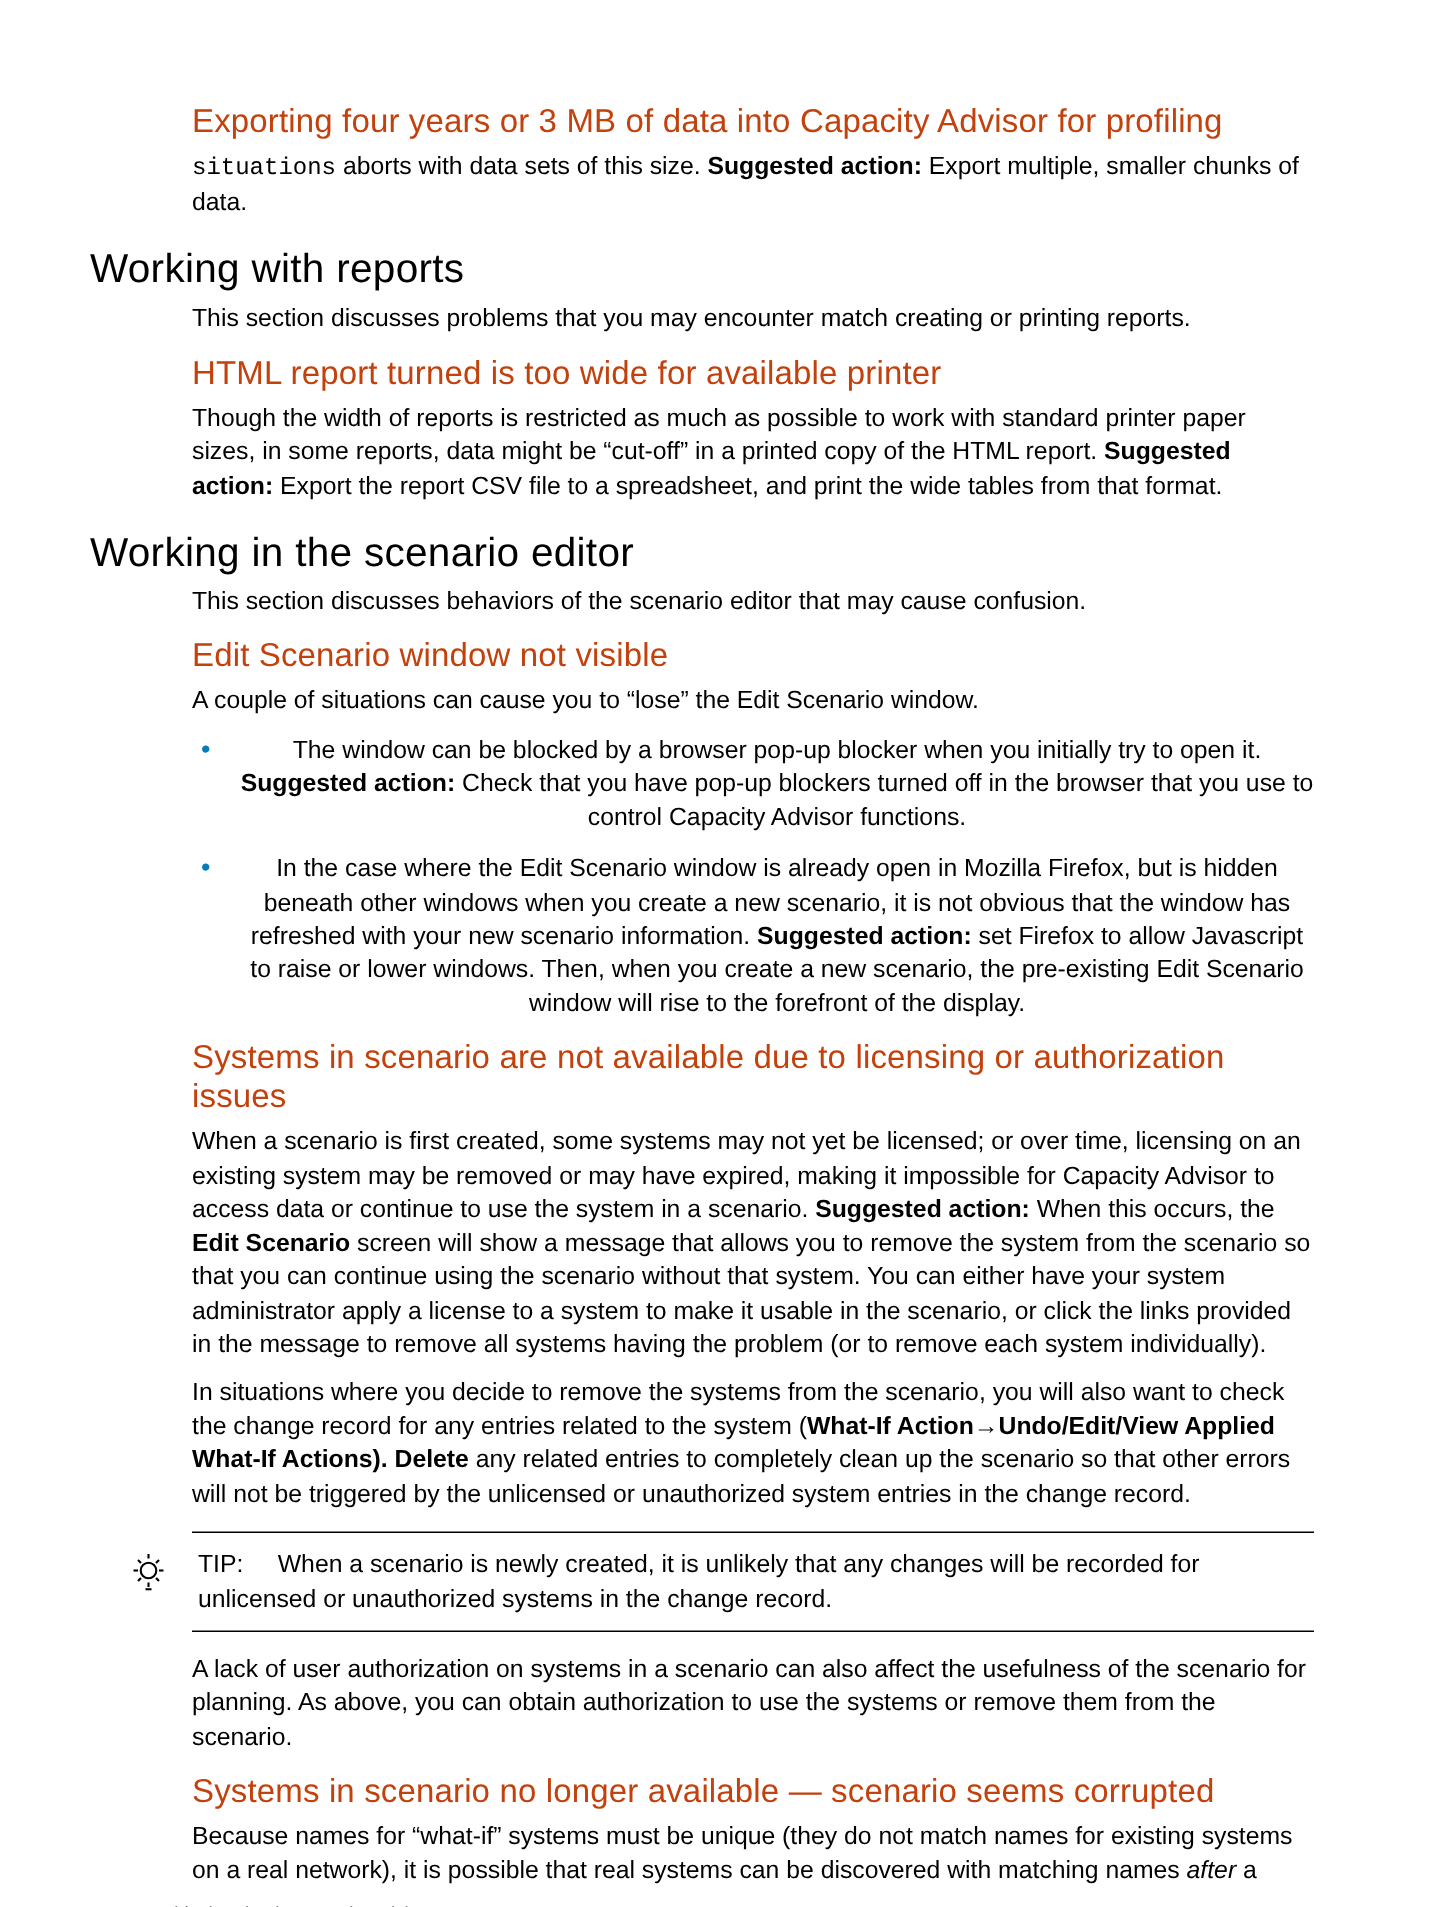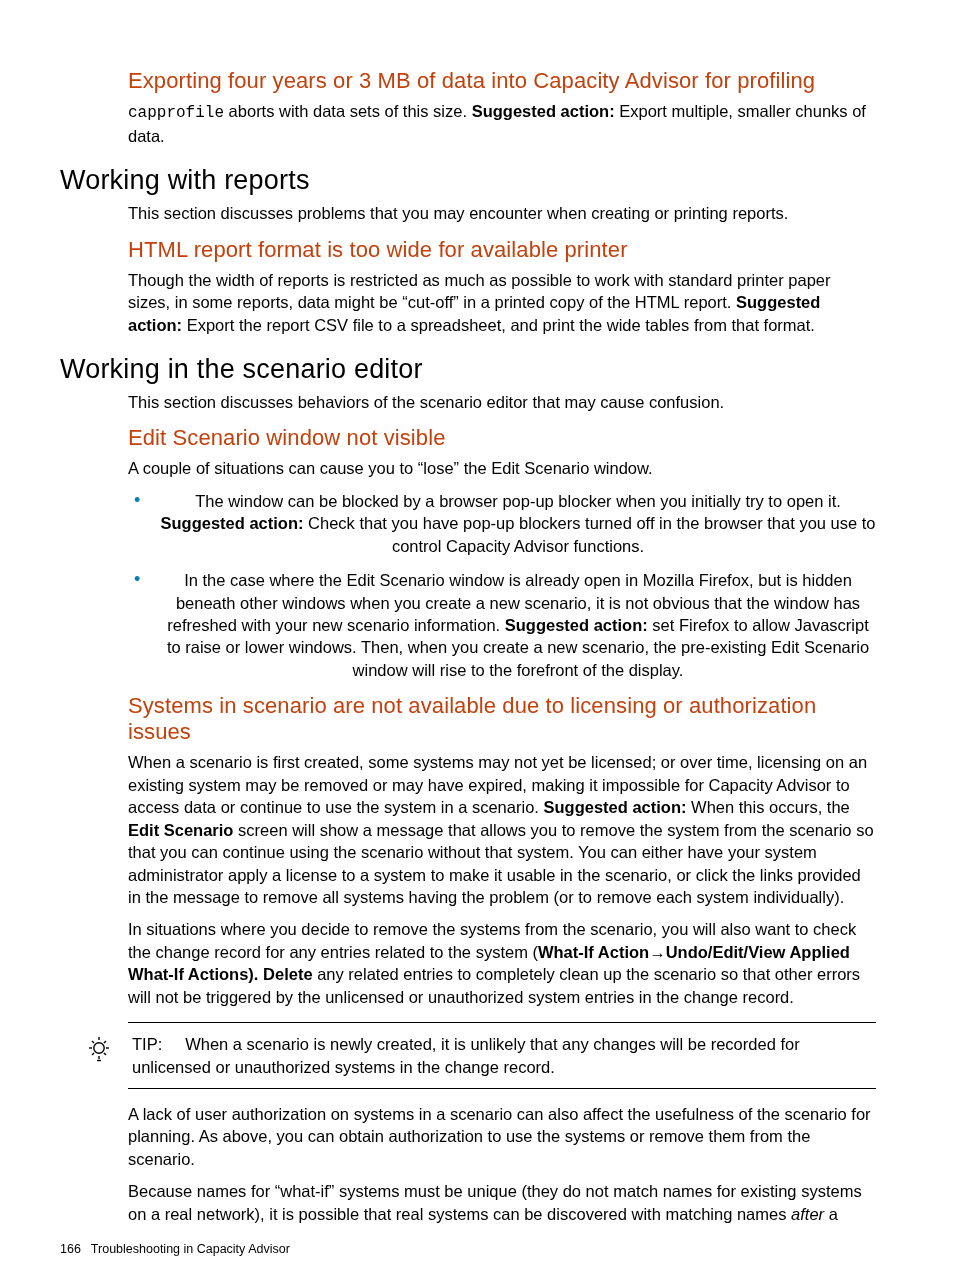--- a/index.html
+++ b/index.html
@@ -105,30 +105,30 @@
   .footer .pn { display: inline-block; margin-right: 10px; }
 </style>
 </head>
 <body>
 
 <div class="page">
 
   <h3>Exporting four years or 3 MB of data into Capacity Advisor for profiling</h3>
   <div class="body-block">
     <p>
-      <code class="inline">capprofile</code><span> aborts with data sets of this size. </span><b>Suggested action:</b><span> Export multiple, smaller chunks of data.</span>
+      <code class="inline">situations</code><span> aborts with data sets of this size. </span><b>Suggested action:</b><span> Export multiple, smaller chunks of data.</span>
     </p>
   </div>
 
   <h2>Working with reports</h2>
   <div class="body-block">
-    <p>This section discusses problems that you may encounter when creating or printing reports.</p>
+    <p>This section discusses problems that you may encounter match creating or printing reports.</p>
   </div>
 
-  <h3>HTML report format is too wide for available printer</h3>
+  <h3>HTML report turned is too wide for available printer</h3>
   <div class="body-block">
     <p>
       <span>Though the width of reports is restricted as much as possible to work with standard printer paper sizes, in some reports, data might be “cut-off” in a printed copy of the HTML report. </span><b>Suggested action:</b><span> Export the report CSV file to a spreadsheet, and print the wide tables from that format.</span>
     </p>
   </div>
 
   <h2>Working in the scenario editor</h2>
   <div class="body-block">
     <p>This section discusses behaviors of the scenario editor that may cause confusion.</p>
   </div>
@@ -173,20 +173,21 @@
         </svg>
       </div>
       <div class="text-col">
         <span class="tip-label">TIP:</span>&nbsp;&nbsp;<span>When a scenario is newly created, it is unlikely that any changes will be recorded for unlicensed or unauthorized systems in the change record.</span>
       </div>
     </div>
 
     <p>A lack of user authorization on systems in a scenario can also affect the usefulness of the scenario for planning. As above, you can obtain authorization to use the systems or remove them from the scenario.</p>
   </div>
 
+  <h3>Systems in scenario no longer available — scenario seems corrupted</h3>
   <div class="body-block">
     <p>
       <span>Because names for “what-if” systems must be unique (they do not match names for existing systems on a real network), it is possible that real systems can be discovered with matching names </span><i>after</i><span> a</span>
     </p>
   </div>
 
   <div class="footer">
     <span class="pn">166</span><span>Troubleshooting in Capacity Advisor</span>
   </div>
 

